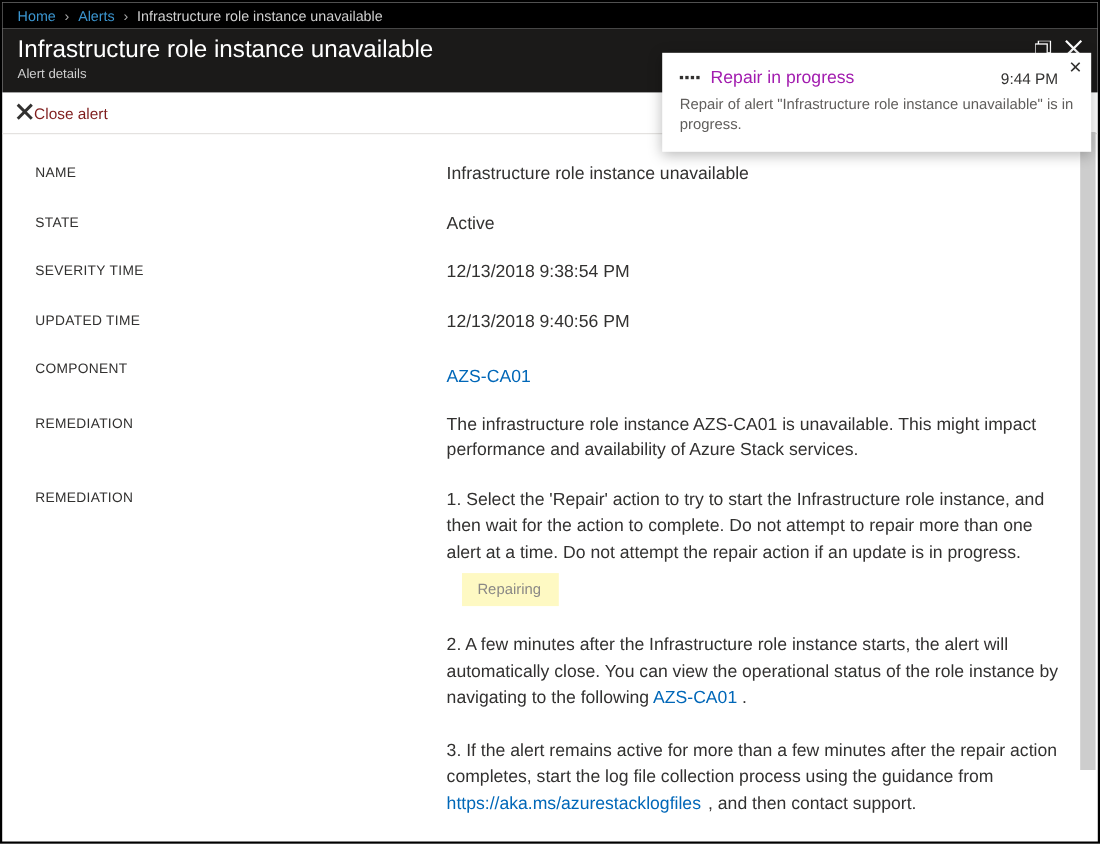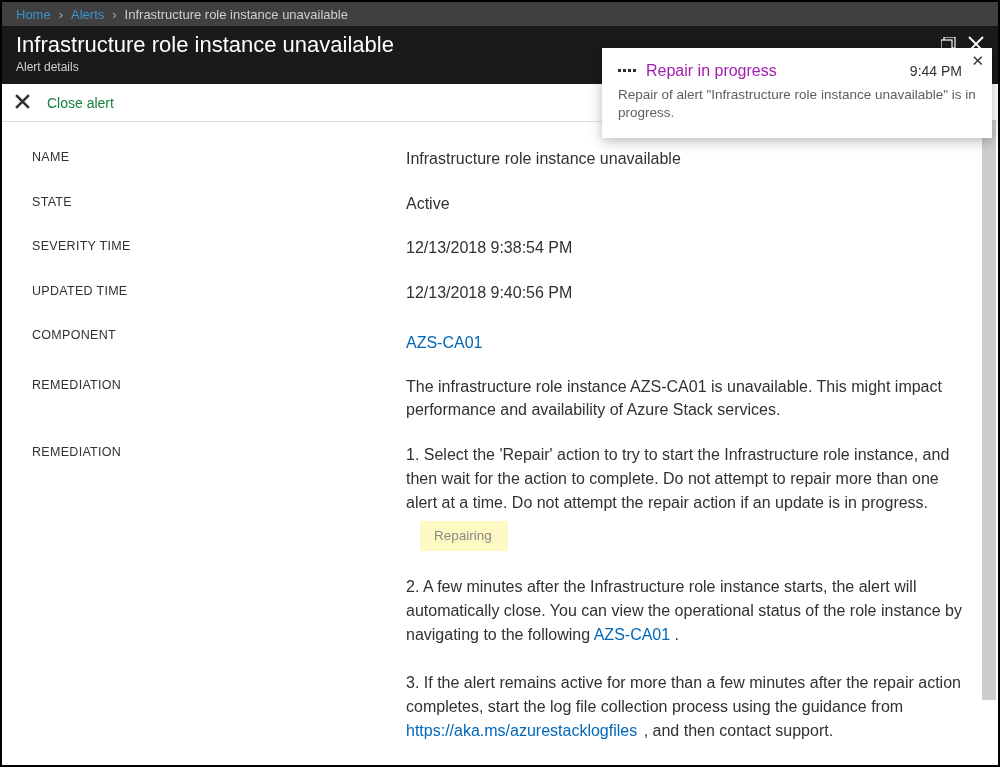--- a/index.html
+++ b/index.html
@@ -14,21 +14,21 @@
       font-size: 14px;
       color: #323130;
       background: #ffffff;
       border: 2px solid #000000;
       position: relative;
       overflow: hidden;
     }
 
     
     .breadcrumb {
-      background: #404040;
+      background: #000000;
       height: 24px;
       padding: 3px 14px;
       display: flex;
       align-items: center;
       gap: 8px;
       font-size: 13px;
     }
     .breadcrumb a {
       color: #3b95cf;
       text-decoration: none;
@@ -74,23 +74,23 @@
     .toolbar {
       height: 38px;
       display: flex;
       align-items: center;
       padding: 0 12px;
       border-bottom: 1px solid #e1dfdd;
     }
     .toolbar .close-alert {
       display: flex;
       align-items: center;
-      gap: 16px;
+      gap: 0;
       cursor: pointer;
-      color: #15803d;
+      color: #7f1d1d;
       font-size: 14px;
     }
 
     
     .content {
       padding: 26px 30px 14px 30px;
       height: calc(100% - 24px - 54px - 38px);
       overflow: hidden;
     }
     .fields {

